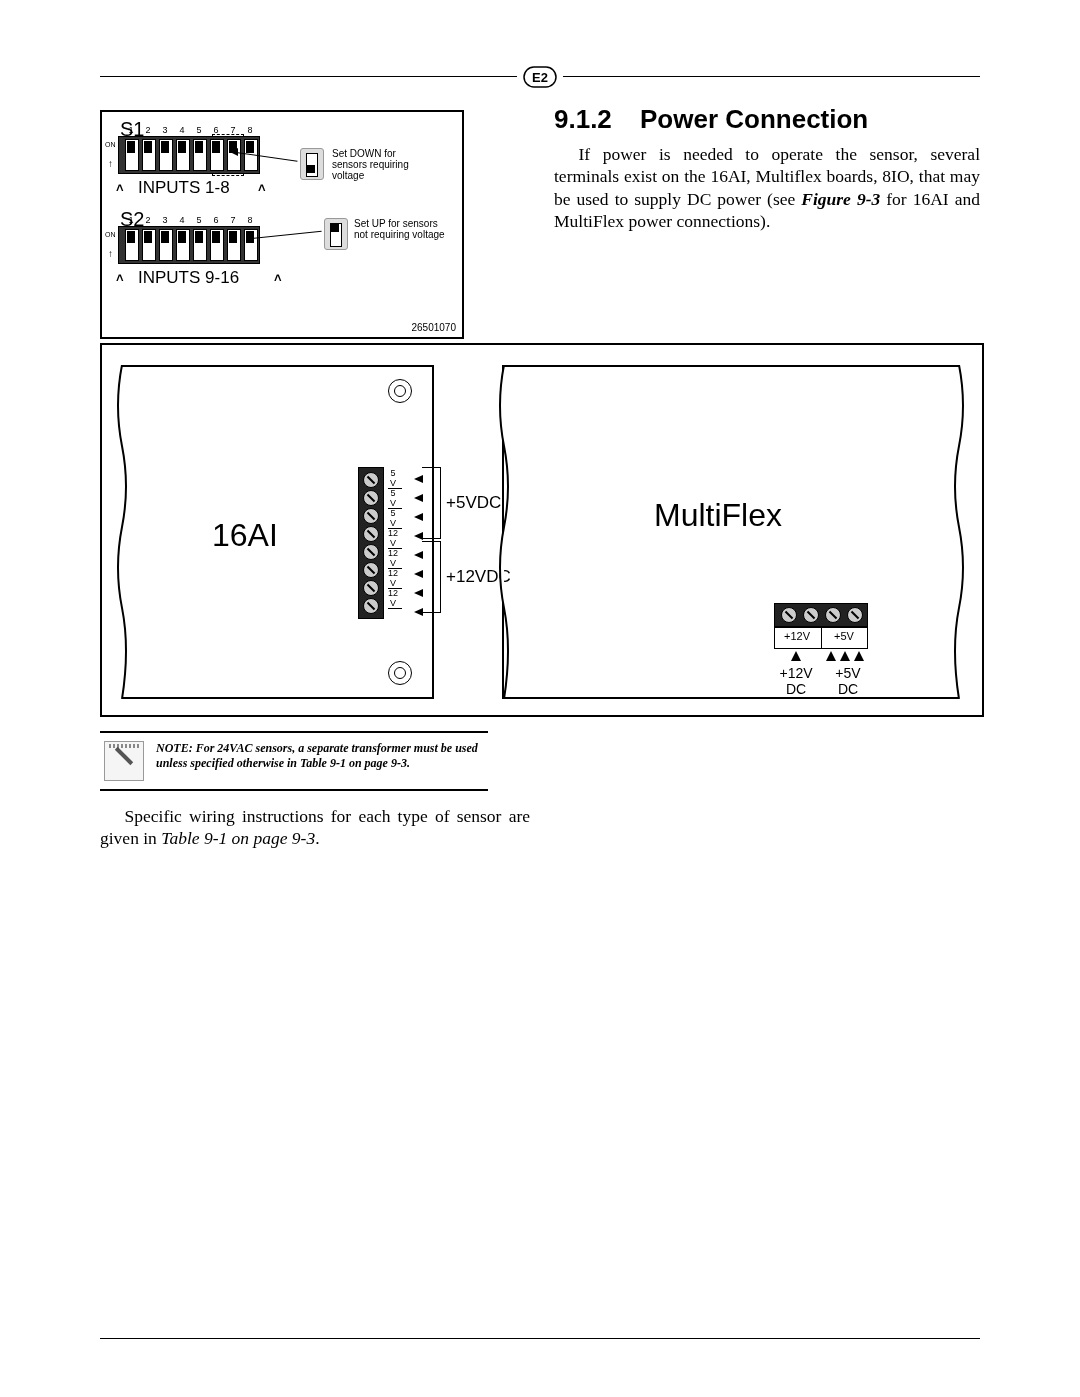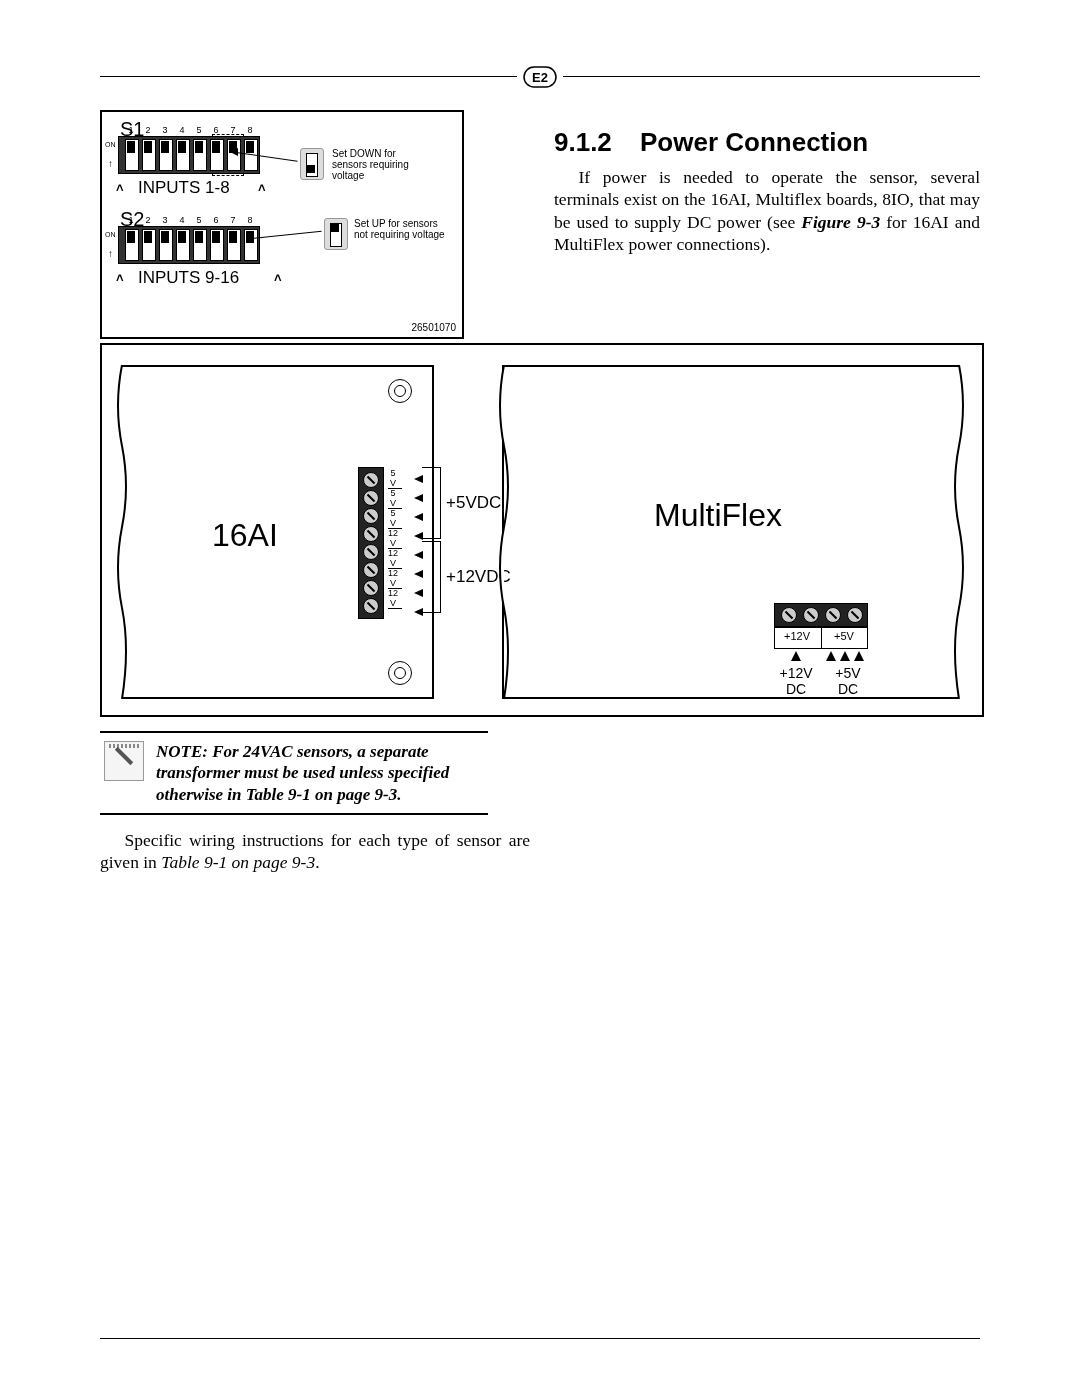--- a/index.html
+++ b/index.html
@@ -3,21 +3,21 @@
 <meta charset="utf-8">
 <style>
   html,body{margin:0;padding:0;background:#fff;font-family:"Times New Roman",Times,serif;color:#000;}
   .page{width:1080px;height:1397px;position:relative;box-sizing:border-box;padding:70px 100px 50px 100px;}
   .hr-top{border:none;border-top:1.5px solid #000;margin:0;position:absolute;top:76px;left:100px;right:100px;}
   .hr-bot{border:none;border-top:1.5px solid #000;margin:0;position:absolute;bottom:58px;left:100px;right:100px;}
   .e2-badge{position:absolute;top:66px;left:50%;transform:translateX(-50%);background:#fff;padding:0 6px;}
   .cols{display:flex;gap:28px;margin-top:30px;}
   .col{flex:1;min-width:0;}
   .heading{font-family:"Segoe UI",Arial,sans-serif;font-weight:700;font-size:26px;margin:4px 0 8px;}
-  .heading .num{display:inline-block;width:86px;margin-top:23px;}
+  .heading .num{display:inline-block;width:86px;}
   p.body{font-size:17.5px;line-height:1.28;margin:8px 0;text-align:justify;text-indent:1.4em;}
   .caption{font-family:"Times New Roman",serif;font-size:15px;margin:6px 0 14px;}
   .caption .b{font-weight:700;font-style:italic;}
   .caption .i{font-style:italic;}
   .ref-i{font-style:italic;}
   .ref-bi{font-style:italic;font-weight:700;}
   .footer{position:absolute;bottom:34px;left:100px;right:100px;display:flex;justify-content:space-between;font-weight:700;font-size:15px;}
   
   .fig92{border:2px solid #000;width:360px;height:225px;position:relative;margin-top:10px;font-family:Arial,Helvetica,sans-serif;}
   .s-label{position:absolute;font-size:20px;text-decoration:underline;}
@@ -51,21 +51,21 @@
   .mf-pinrow{position:absolute;border:1.5px solid #000;}
   .mf-sublbl{position:absolute;font-size:11px;text-align:center;}
   .mf-biglbl{position:absolute;font-size:14px;text-align:center;}
   .up-arrow{position:absolute;width:0;height:0;border-left:5px solid transparent;border-right:5px solid transparent;border-bottom:10px solid #000;}
   .left-arrow{position:absolute;width:0;height:0;border-top:4px solid transparent;border-bottom:4px solid transparent;border-right:9px solid #000;}
   
   .note-wrap{border-top:2px solid #000;border-bottom:2px solid #000;padding:8px 4px;margin:14px 0;display:flex;gap:12px;align-items:flex-start;width:380px;}
   .note-icon{width:38px;height:38px;border:1px solid #999;background:#f5f5f5;position:relative;flex:0 0 auto;}
   .note-icon .spiral{position:absolute;top:2px;left:4px;right:4px;height:4px;background:repeating-linear-gradient(90deg,#888 0 2px,transparent 2px 4px);}
   .note-icon .pencil{position:absolute;left:8px;top:12px;width:22px;height:4px;background:#555;transform:rotate(45deg);}
-  .note-text{font-style:italic;font-weight:700;font-size:17px;line-height:1.25;}
+  .note-text{font-style:italic;font-weight:700;font-size:12px;line-height:1.25;}
   
   svg.wave{position:absolute;top:-2px;height:calc(100% + 4px);}
 </style>
 </head>
 <body>
 
 <div class="page">
 
   <hr class="hr-top">
   <div class="e2-badge">

